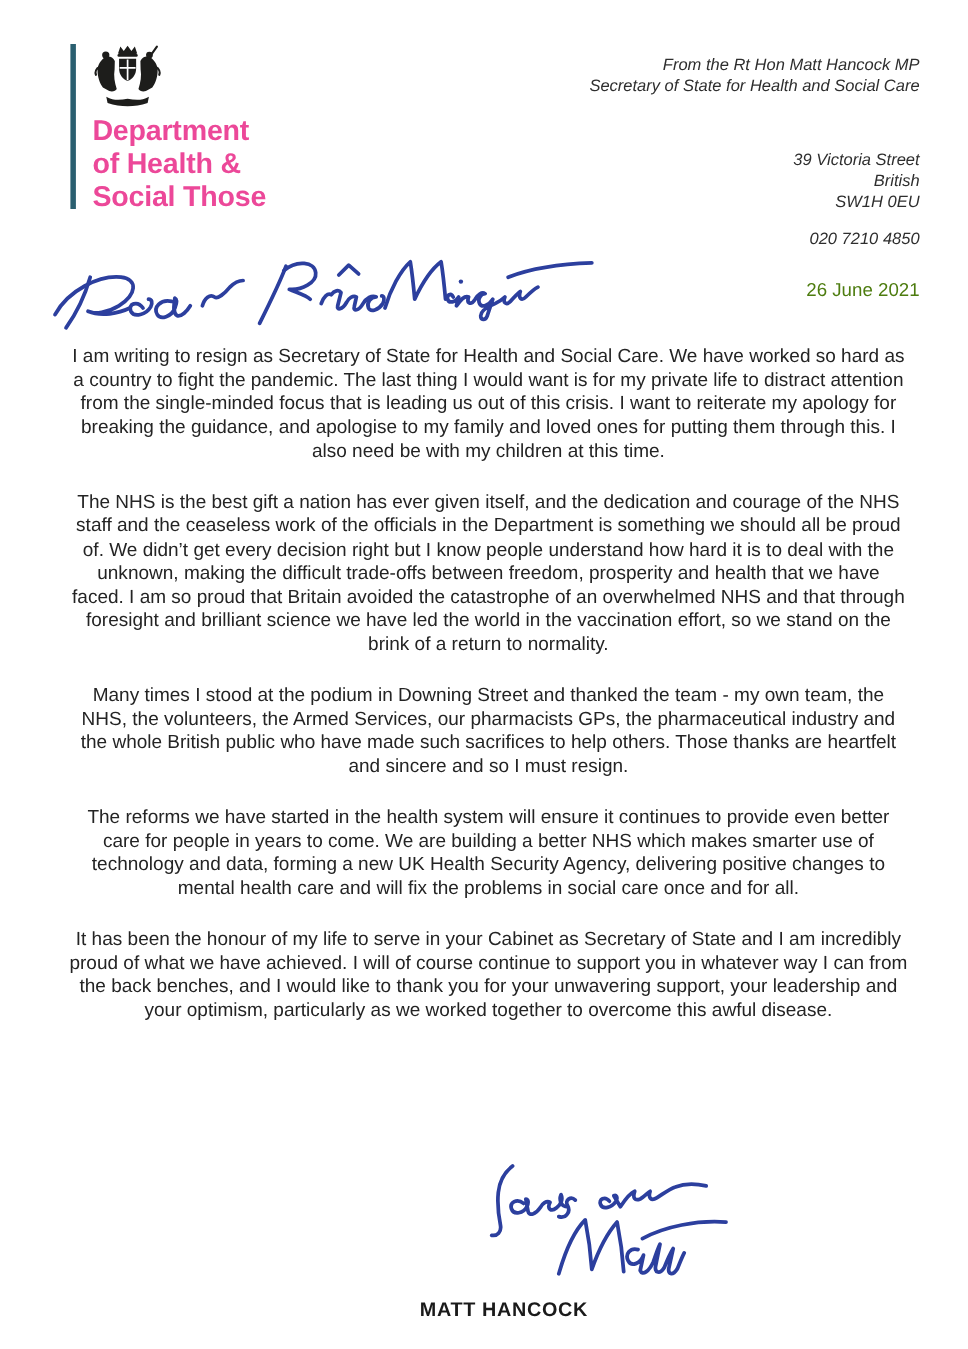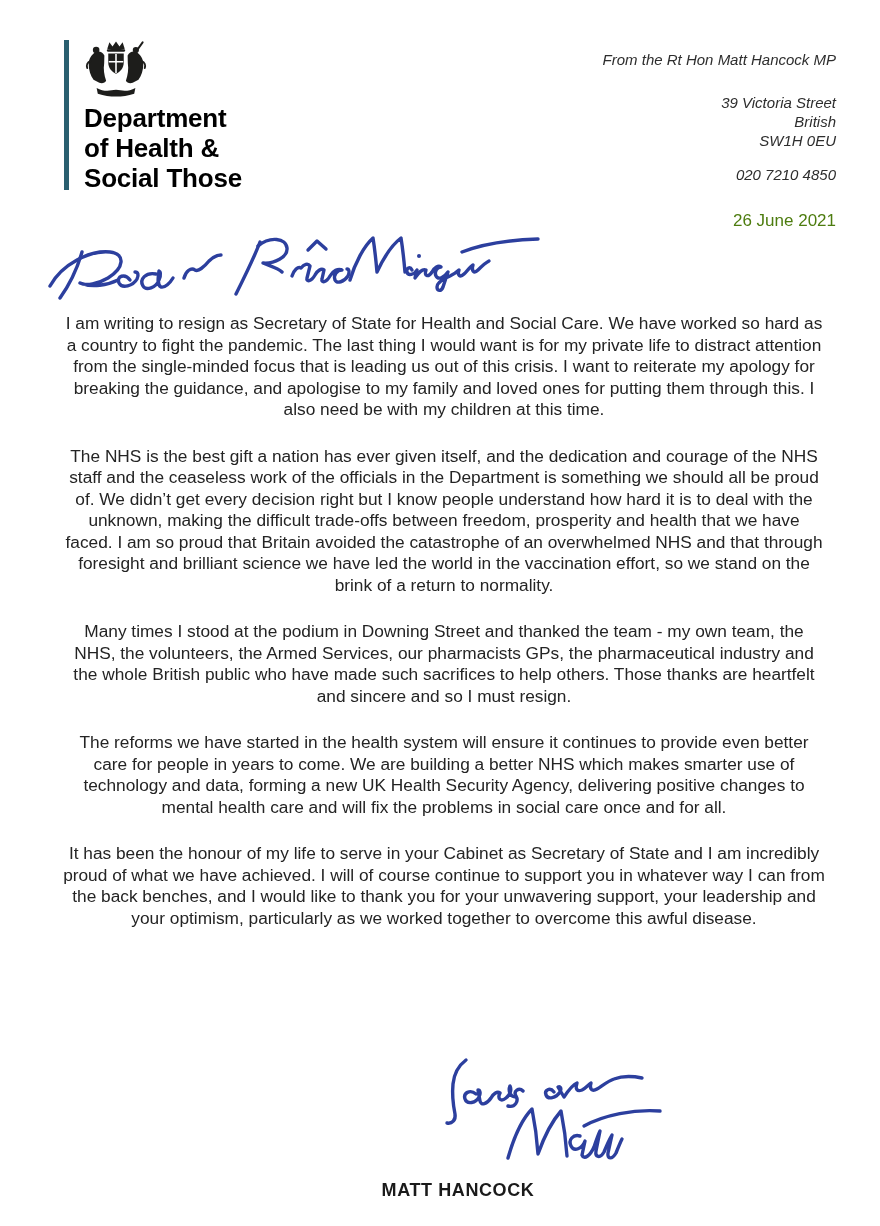--- a/index.html
+++ b/index.html
@@ -8,25 +8,25 @@
     position:relative; width:880px; height:1226px; margin:0 auto;
     background:#ffffff; overflow:hidden;
     font-family:"Liberation Sans","DejaVu Sans",sans-serif;
     color:#262626;
   }
 
   
   .logo { position:absolute; left:64px; top:40px; display:flex; }
   .logo-bar { width:5px; height:150px; background:currentColor; margin-right:15px; }
   .crest { width:62px; height:58px; display:block; margin:0 0 5px 1px; }
-  .logo-name { font-size:26px; line-height:30px; font-weight:600; letter-spacing:-0.2px; color:#000000; }
+  .logo-name { font-size:26px; line-height:30px; font-weight:600; letter-spacing:-0.2px; color:#ec4899; }
 
   
   .header-right { position:absolute; top:50px; right:44px; text-align:right; font-size:15px; line-height:19px; color:#2e2e2e; }
-  .sender   { font-style:italic; margin-bottom:24px; }
+  .sender   { font-style:italic; margin-bottom:48px; }
   .address  { font-style:italic; margin-bottom:15px; }
   .phone    { font-style:italic; margin-bottom:27px; }
   .date     { font-style:normal; font-size:17px; color:#4d7c0f; }
 
   
   .greeting { position:absolute; left:46px; top:230px; width:510px; height:76px; }
   .signoff  { position:absolute; left:420px; top:1052px; width:260px; height:120px; }
   .ink path, .ink circle { stroke:currentColor; fill:none; stroke-width:3.4; stroke-linecap:round; stroke-linejoin:round; }
   .ink circle.dot { fill:currentColor; stroke:none; }
 
@@ -74,20 +74,21 @@
         <div>Department</div>
         <div>of Health &amp;</div>
         <div>Social Those</div>
       </div>
     </div>
   </div>
 
   <div class="header-right">
     <div class="sender">
       <div>From the Rt Hon Matt Hancock MP</div>
+      <div>Secretary of State for Health and Social Care</div>
     </div>
     <div class="address">
       <div>39 Victoria Street</div>
       <div>British</div>
       <div>SW1H 0EU</div>
     </div>
     <div class="phone">020 7210 4850</div>
     <div class="date">26 June 2021</div>
   </div>
 

